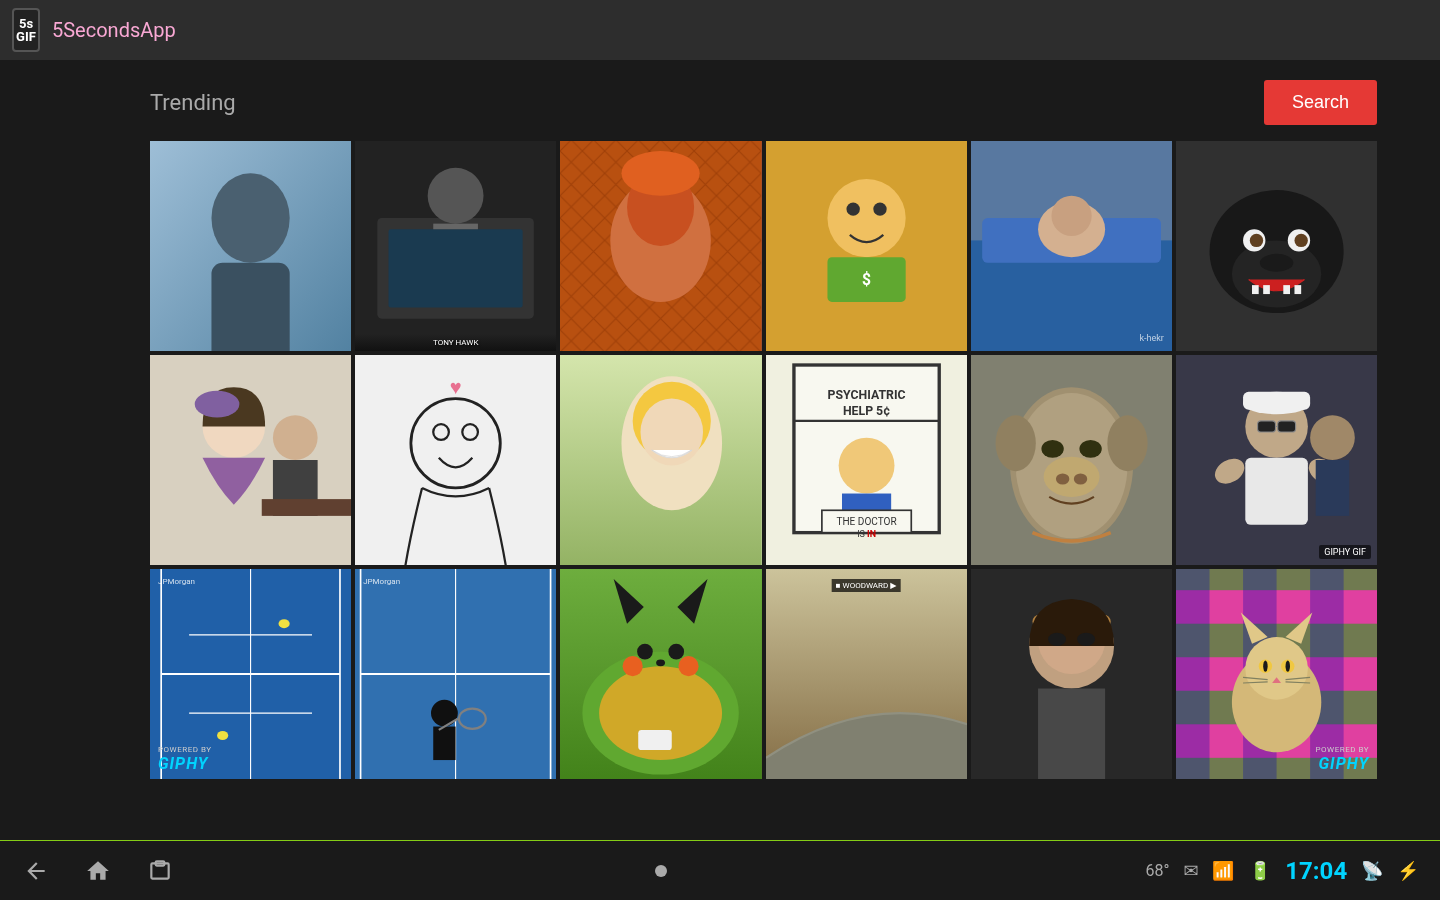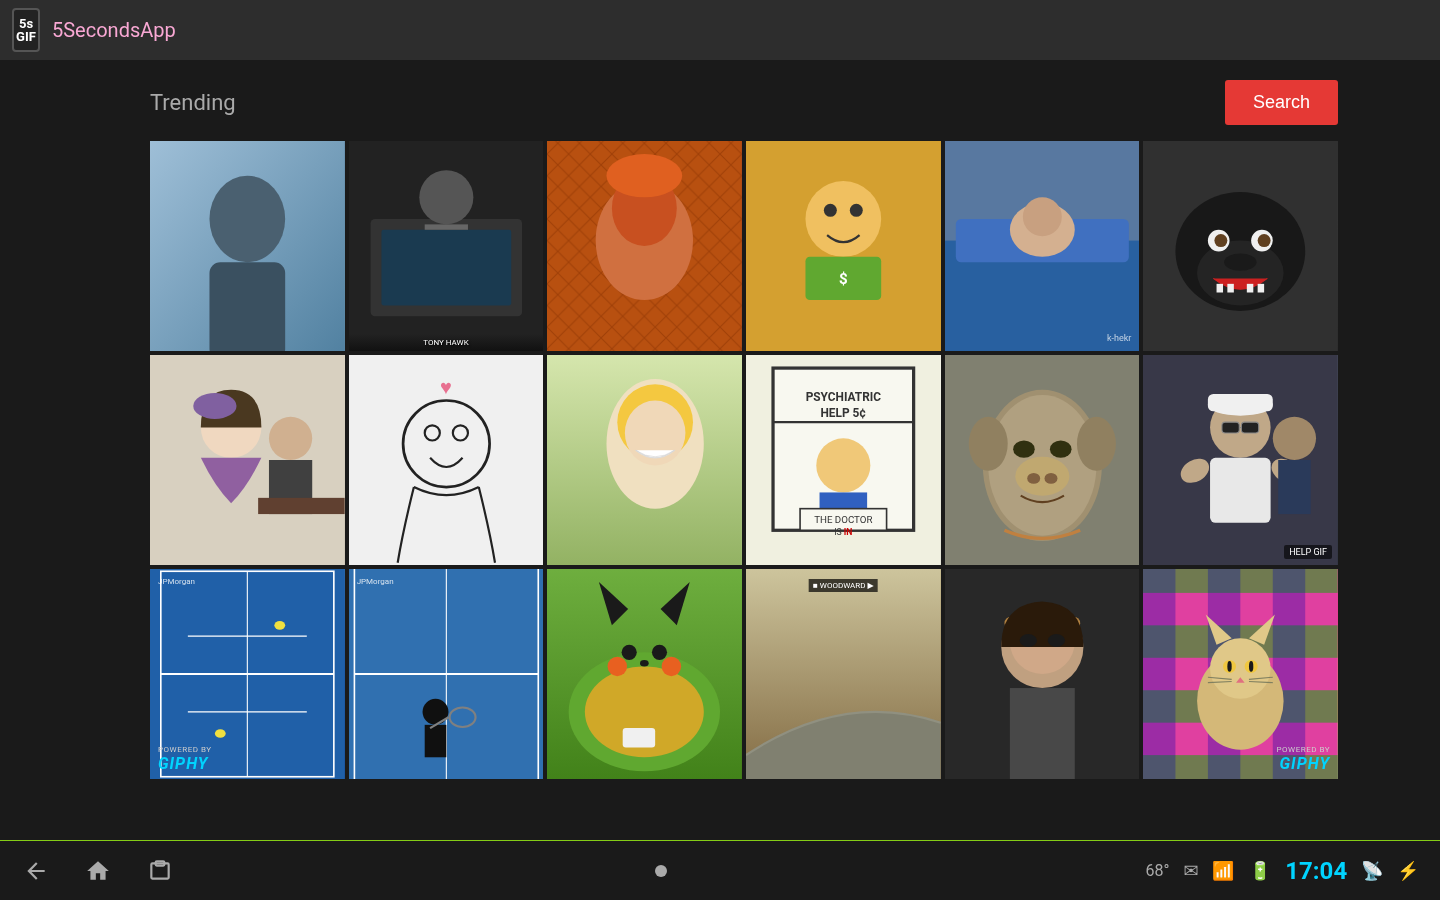--- a/index.html
+++ b/index.html
@@ -51,21 +51,21 @@
       color: #f9a8d4;
       font-size: 20px;
       font-weight: 400;
     }
 
     
     #main-content {
       width: 100%;
       height: 800px;
       background: #1a1a1a;
-      padding: 20px 102px 0 150px;
+      padding: 20px 63px 0 150px;
     }
 
     
     #header-row {
       display: flex;
       align-items: center;
       justify-content: space-between;
       margin-bottom: 16px;
     }
 
@@ -559,21 +559,21 @@
 
           <rect x="62" y="103" width="56" height="60" rx="5" fill="#e8e8e8"></rect>
 
           <ellipse cx="48" cy="115" rx="14" ry="10" fill="#c0a888" transform="rotate(-30 48 115)"></ellipse>
           <ellipse cx="132" cy="115" rx="14" ry="10" fill="#c0a888" transform="rotate(30 132 115)"></ellipse>
 
           <circle cx="140" cy="85" r="20" fill="#a08868"></circle>
           <rect x="125" y="105" width="30" height="50" fill="#2a3a5a"></rect>
         </svg>
       </div>
-      <span class="make-gif-badge">HELP GIF</span>
+      <span class="make-gif-badge">GIPHY GIF</span>
     </div>
 
     <div class="gif-cell cell-r3c1">
       <div class="gif-bg">
         <svg width="100%" height="100%" viewBox="0 0 180 210" preserveAspectRatio="xMidYMid slice">
 
           <rect width="180" height="210" fill="#2060a8"></rect>
 
           <rect x="10" y="10" width="160" height="190" fill="none" stroke="#fff" stroke-width="1.5"></rect>
           <line x1="90" y1="10" x2="90" y2="200" stroke="#fff" stroke-width="1"></line>

